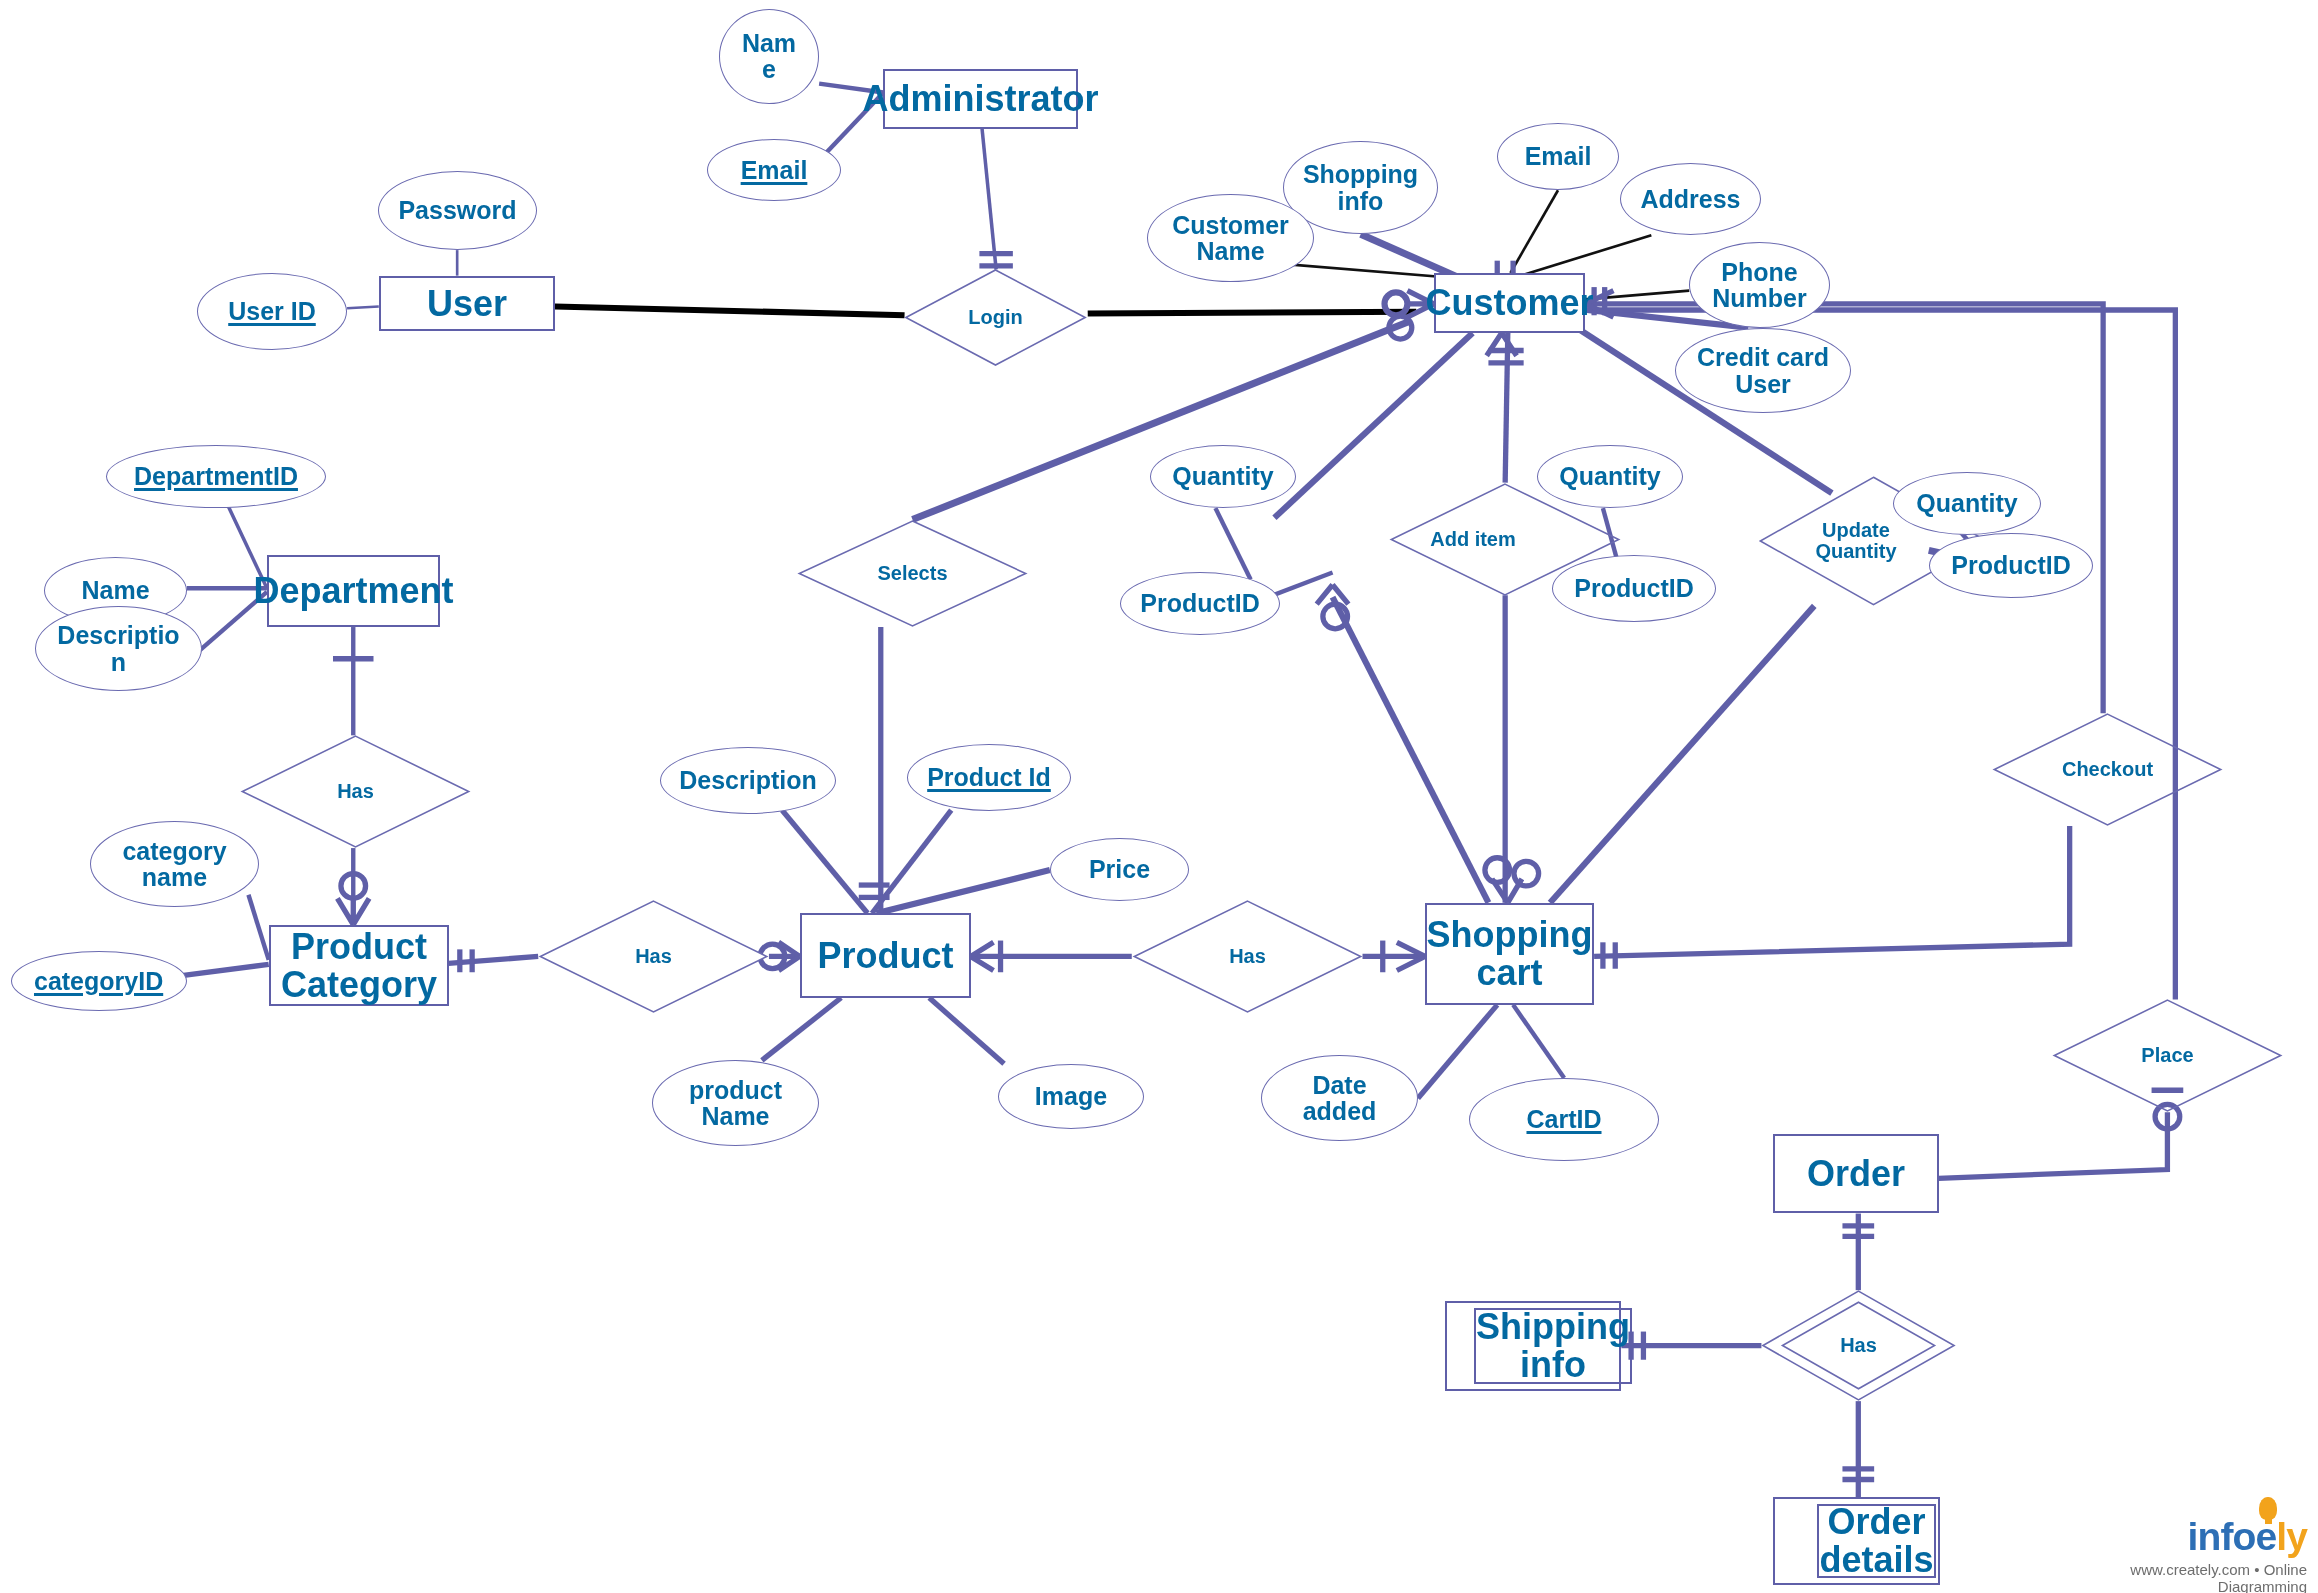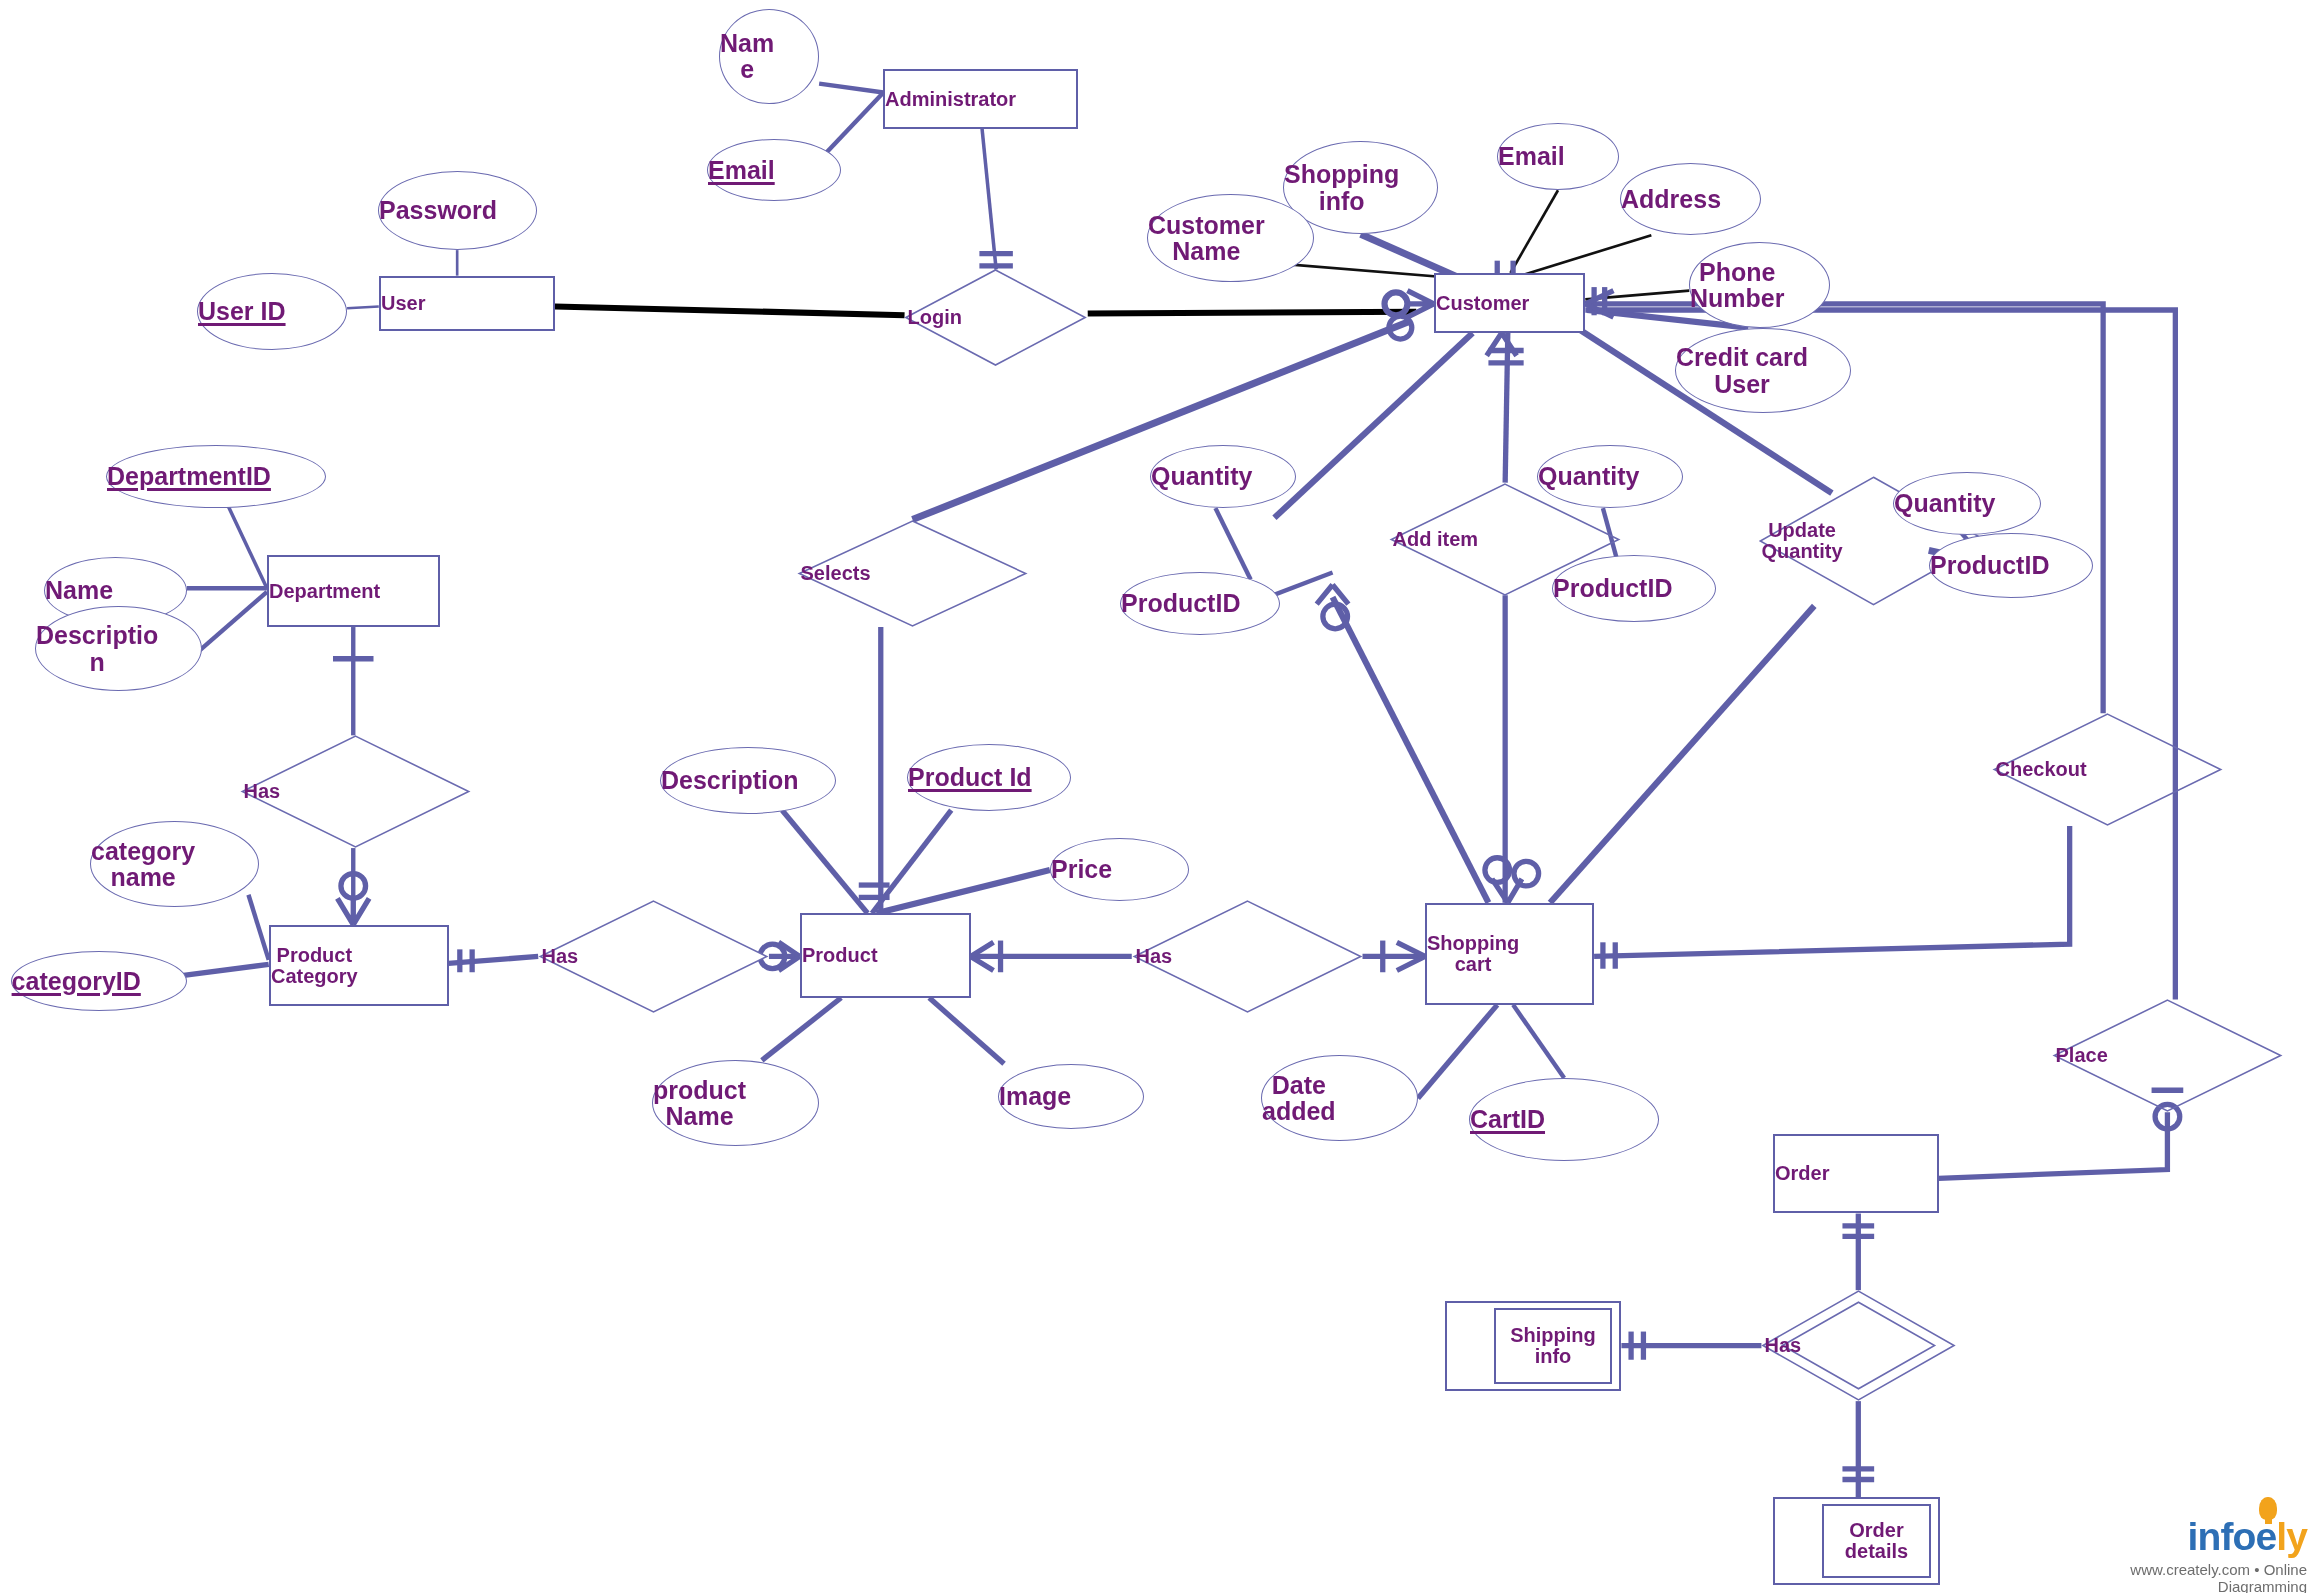--- a/index.html
+++ b/index.html
@@ -2,24 +2,24 @@
 <html style="font-size:14px"><head>
 <meta charset="utf-8">
 <title>ER Diagram</title>
 <style>
   html,body{margin:0;padding:0;background:#ffffff;}
   body{font-family:"Liberation Sans", sans-serif;}
   #stage{position:relative;width:2319px;height:1594px;background:#fff;overflow:hidden;}
   svg#wires{position:absolute;left:0;top:0;width:2319px;height:1594px;}
 
   .node{position:absolute;box-sizing:border-box;display:flex;align-items:center;
-        text-align:center;color:#701a75;font-weight:bold;line-height:1.05;}
+        justify-content:center;text-align:center;color:#0369a1;font-weight:bold;line-height:1.05;}
 
   
-  .entity{border:2.6px solid #5f5fa8;background:#fff;font-size:20px;}
+  .entity{border:2.6px solid #5f5fa8;background:#fff;font-size:36px;}
   .entity.weak{border:2.6px solid #5f5fa8;padding:7px;}
   .entity.weak > .inner{border:2.6px solid #5f5fa8;width:100%;height:100%;
         display:flex;align-items:center;justify-content:center;margin-left:40px;}
 
   
   .attr{border:1.8px solid #6a6ab0;background:#fff;border-radius:50%;font-size:25px;}
   .attr .key{text-decoration:underline;text-underline-offset:2.6px;text-decoration-thickness:2.6px;}
 
   
   .rel{background:transparent;font-size:20px;}

